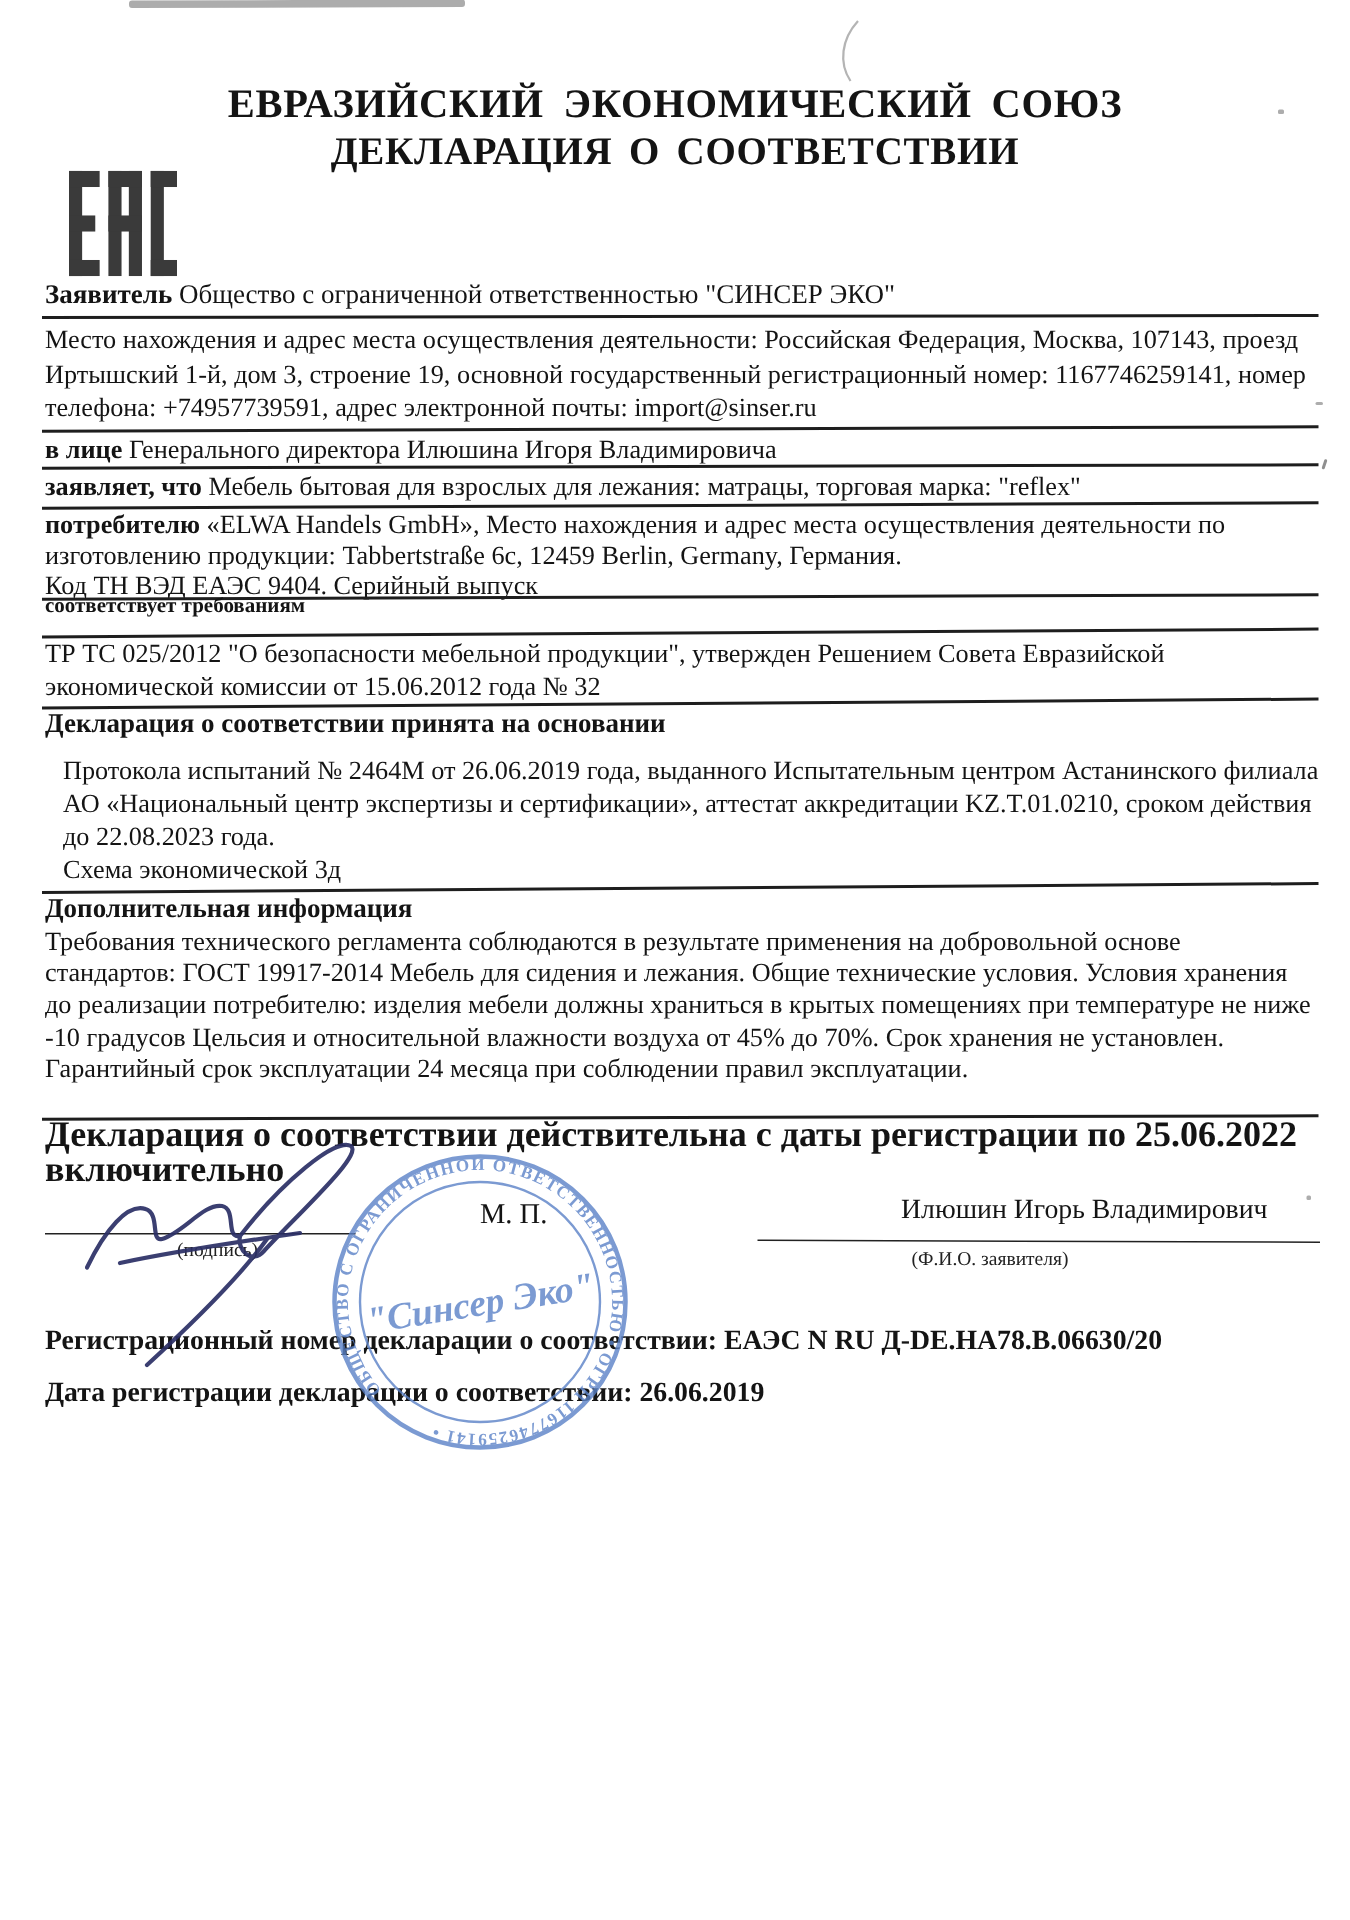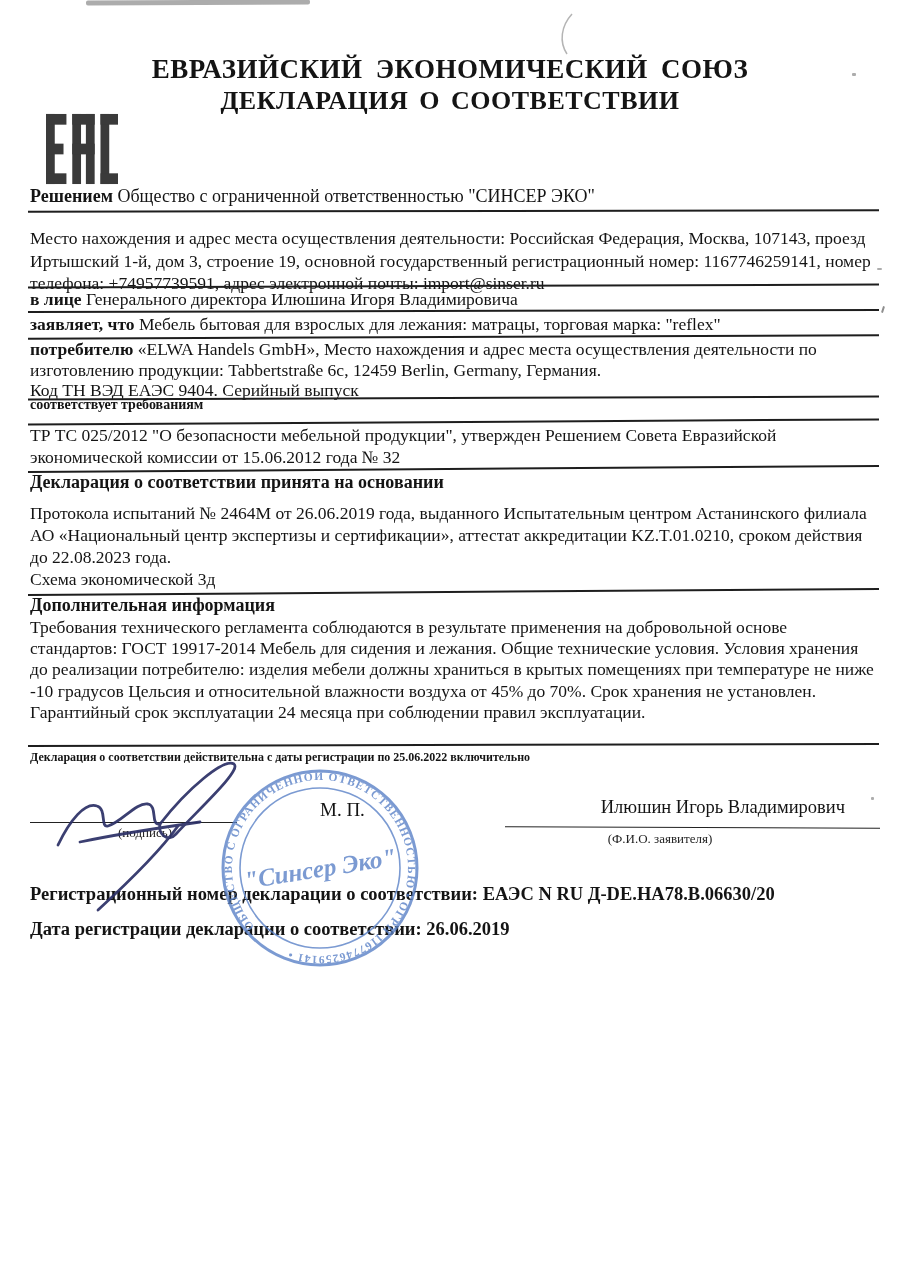--- a/index.html
+++ b/index.html
@@ -44,26 +44,26 @@
       <rect x="41" y="0" width="9" height="72"></rect>
       <rect x="27" y="0" width="23" height="11"></rect>
       <rect x="27" y="30.5" width="23" height="11"></rect>
     <rect x="56" y="0" width="9" height="72"></rect>
       <rect x="56" y="0" width="18" height="11"></rect>
       <rect x="56" y="61" width="18" height="11"></rect>
   </g>
 </svg>
 
 <div class="abs sect" style="top:185px;font-size:18px;">
-  <span class="lbl">Решением</span>
+  <span class="lbl">Заявитель</span>
   <span>Общество с ограниченной ответственностью "СИНСЕР ЭКО"</span>
 </div>
 <div class="abs rule" style="top:210px;transform:rotate(-.1deg);"></div>
 
-<div class="abs sect" style="top:227px;">Место нахождения и адрес места осуществления деятельности: Российская Федерация, Москва, 107143, проезд Иртышский 1-й, дом 3, строение 19, основной государственный регистрационный номер: 1167746259141, номер телефона: +74957739591, адрес электронной почты: import@sinser.ru</div>
+<div class="abs sect" style="top:215px;">Место нахождения и адрес места осуществления деятельности: Российская Федерация, Москва, 107143, проезд Иртышский 1-й, дом 3, строение 19, основной государственный регистрационный номер: 1167746259141, номер телефона: +74957739591, адрес электронной почты: import@sinser.ru</div>
 <div class="abs rule" style="top:284.5px;transform:rotate(-.2deg);"></div>
 
 <div class="abs sect" style="top:288px;">
   <span class="lbl">в лице</span>
   <span>Генерального директора Илюшина Игоря Владимировича</span>
 </div>
 <div class="abs rule" style="top:309.5px;transform:rotate(-.15deg);"></div>
 
 <div class="abs sect" style="top:313px;">
   <span class="lbl">заявляет, что</span>
@@ -76,31 +76,31 @@
   <div>Код ТН ВЭД ЕАЭС 9404. Серийный выпуск</div>
 </div>
 <div class="abs rule" style="top:396.5px;transform:rotate(-.2deg);"></div>
 
 <div class="abs sect lbl" style="top:394px;font-size:14px;">соответствует требованиям</div>
 <div class="abs rule" style="top:420.5px;transform:rotate(-.35deg);"></div>
 <div class="abs sect" style="top:424px;line-height:22px;">ТР ТС 025/2012 "О безопасности мебельной продукции", утвержден Решением Совета Евразийской экономической комиссии от 15.06.2012 года № 32</div>
 <div class="abs rule" style="top:468px;transform:rotate(-.4deg);"></div>
 
 <div class="abs sect lbl" style="top:471px;font-size:18px;">Декларация о соответствии принята на основании</div>
-<div class="abs sect" style="top:502px;line-height:22px;">
+<div class="abs sect" style="top:502px;line-height:22px;margin-left:12px;">
   <div>Протокола испытаний № 2464М  от 26.06.2019 года, выданного Испытательным центром Астанинского филиала АО «Национальный центр экспертизы и сертификации», аттестат аккредитации KZ.T.01.0210, сроком действия до 22.08.2023 года.</div>
   <div>Схема экономической 3д</div>
 </div>
 <div class="abs rule" style="top:590.5px;transform:rotate(-.4deg);"></div>
 
 <div class="abs sect lbl" style="top:594px;font-size:18px;">Дополнительная информация</div>
 <div class="abs sect" style="top:617px;line-height:21.2px;">Требования технического регламента соблюдаются в результате применения на добровольной основе стандартов: ГОСТ 19917-2014 Мебель для сидения и лежания. Общие технические условия. Условия хранения до реализации потребителю: изделия мебели должны храниться в крытых помещениях при температуре не ниже -10 градусов Цельсия и относительной влажности воздуха от 45% до 70%. Срок хранения не установлен. Гарантийный срок эксплуатации 24 месяца при соблюдении правил эксплуатации.</div>
 <div class="abs rule" style="top:744px;transform:rotate(-.15deg);"></div>
 
-<div class="abs sect bold-line" style="top:746px;font-size:12px;">Декларация о соответствии  действительна с даты регистрации по 25.06.2022 включительно</div>
+<div class="abs sect bold-line" style="top:746px;font-size:24px;">Декларация о соответствии  действительна с даты регистрации по 25.06.2022 включительно</div>
 
 <div class="abs sigline" style="left:30px;top:822px;width:207px;"></div>
 <div class="abs caption" style="left:118px;top:825px;">(подпись)</div>
 <div class="abs" style="left:308px;top:799px;font-size:19px;margin-left:12px;">М. П.</div>
 <div class="abs sigline" style="left:505px;top:827px;width:375px;transform:rotate(.2deg);"></div>
 <div class="abs" style="left:505px;top:797px;width:340px;text-align:right;font-size:18.5px;">Илюшин Игорь Владимирович</div>
 <div class="abs caption" style="left:505px;top:831px;width:310px;text-align:center;">(Ф.И.О. заявителя)</div>
 
 <svg class="abs" style="left:30px;top:750px;z-index:4;" width="260" height="180" viewBox="0 0 260 180">
   <g fill="none" stroke="#2b2f66" stroke-width="2.8" stroke-linecap="round" opacity=".92">

